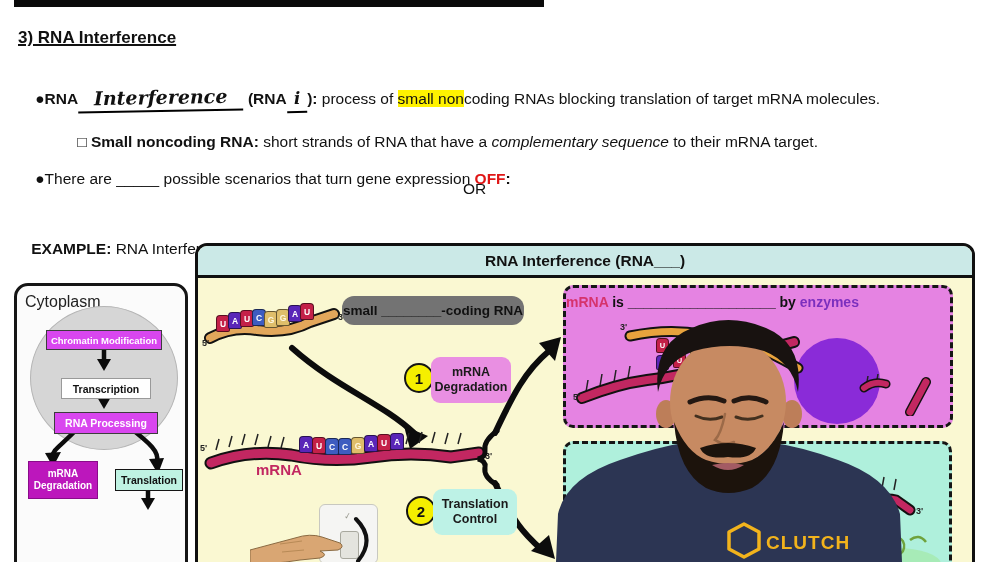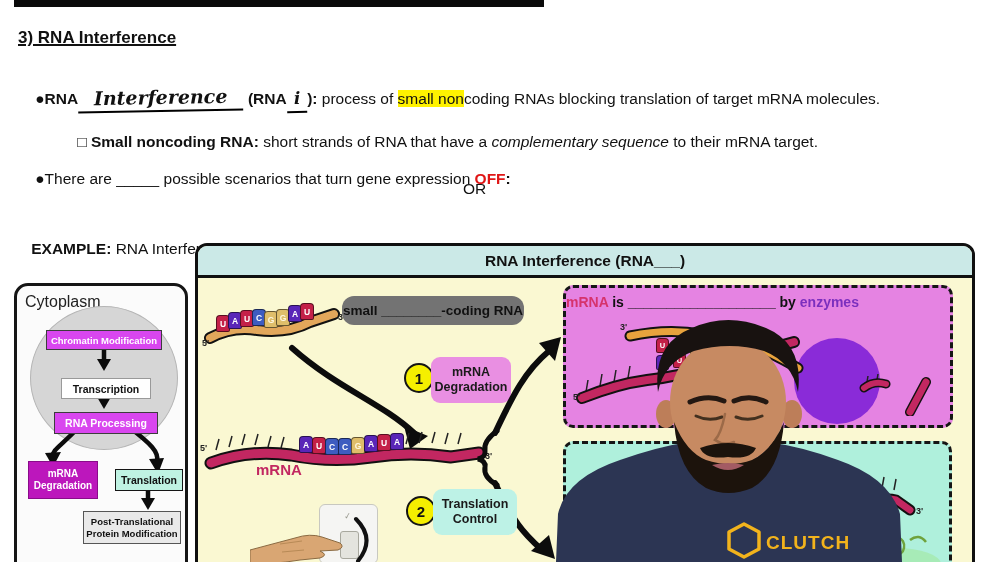--- a/index.html
+++ b/index.html
@@ -127,24 +127,20 @@
       </g>
     </svg>
     <div class="sb-box sb-dark" style="left:29px;top:44px;width:114px;height:18px;">Chromatin Modification</div>
     <div class="sb-box sb-light" style="left:44px;top:92px;width:88px;height:19px;">Transcription</div>
     <div class="sb-box sb-dark" style="left:37px;top:119px;width:102px;height:20px;font-size:10.5px;margin-top:7px;">RNA Processing</div>
     <div class="sb-box sb-mag" style="left:11px;top:175px;width:68px;height:36px;">
       <span>mRNA</span>
       <span>Degradation</span>
     </div>
     <div class="sb-box sb-teal" style="left:98px;top:183px;width:66px;height:20px;">Translation</div>
-    <div class="sb-box sb-gray" style="left:66px;top:225px;width:96px;height:31px;">
-      <span>Post-Translational</span>
-      <span>Protein Modification</span>
-    </div>
   </div>
 
   <div class="panel">
     <div class="pheader">RNA Interference (RNA___)</div>
 
     <div class="strand" style="left:4px;top:46px;width:148px;height:56px;">
       <svg width="148" height="56" viewBox="0 0 148 56">
         <path d="M8,46 Q30,34 55,38 Q85,42 108,30 L132,22" stroke="#111" stroke-width="12" fill="none" stroke-linecap="round"></path>
         <path d="M8,46 Q30,34 55,38 Q85,42 108,30 L132,22" stroke="#E2A75B" stroke-width="8" fill="none" stroke-linecap="round"></path>
         <text x="0" y="54" class="svglab">5'</text>

